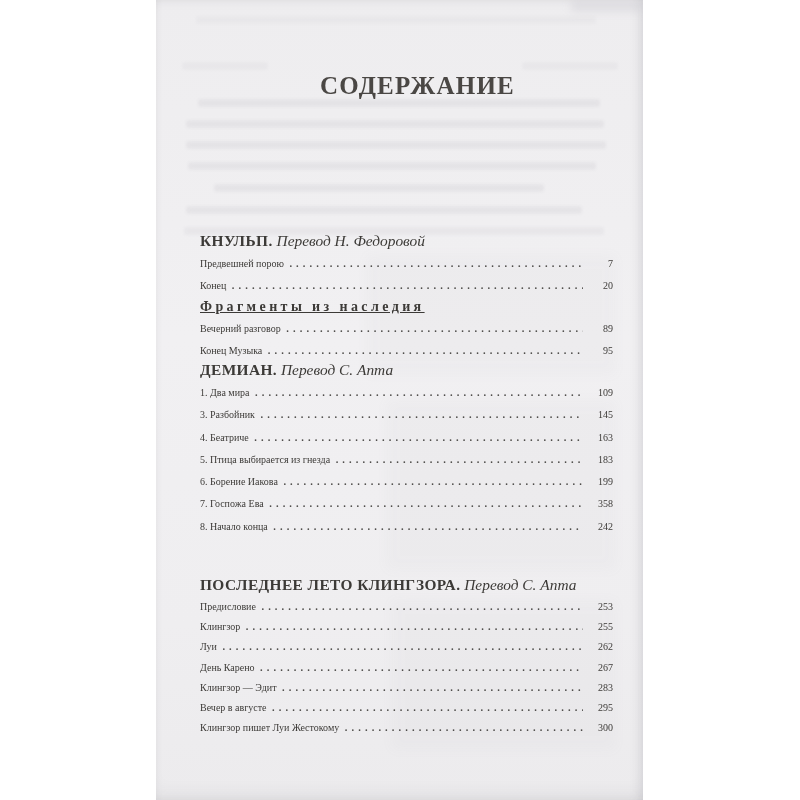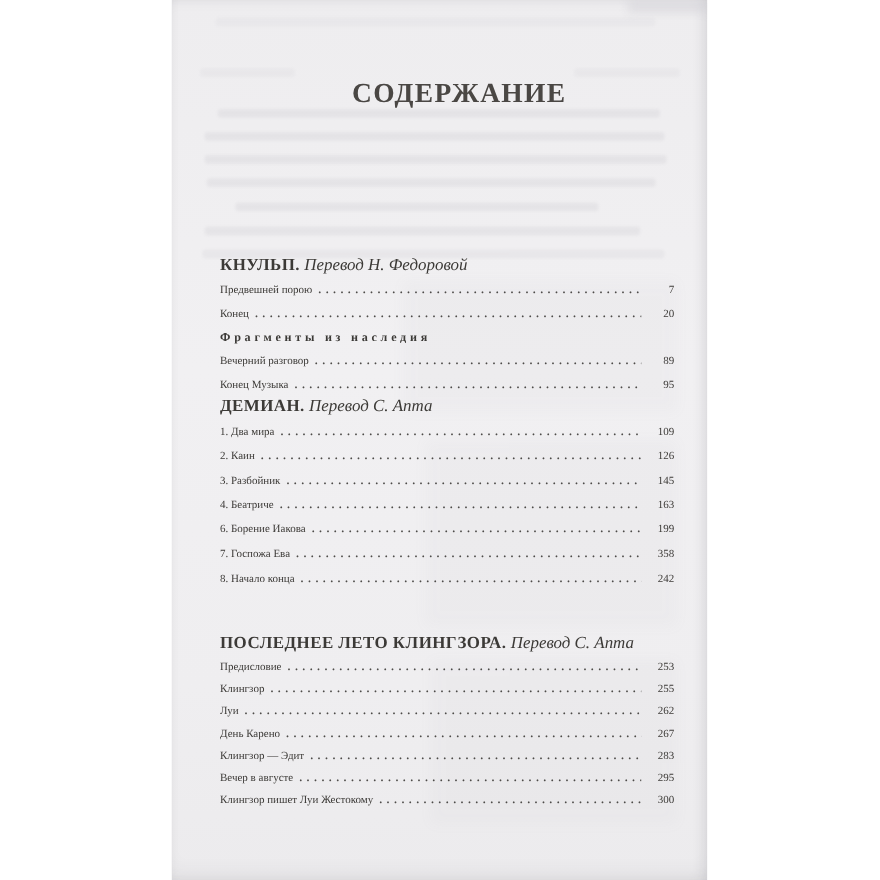--- a/index.html
+++ b/index.html
@@ -65,22 +65,22 @@
   .section-3 .row{line-height:19.2px;}
   .row .lbl{white-space:nowrap;}
   .row .dots{flex:1;overflow:hidden;white-space:nowrap;margin:0 2px 0 5px;}
   .row .dots::after{
     content:"..................................................................................................";
     letter-spacing:3.1px;font-size:14.5px;opacity:.9;
   }
   .row .pg{min-width:28px;text-align:right;white-space:nowrap;}
 
   .spaced{
-    font-weight:bold;font-size:11px;line-height:20.3px;
-    letter-spacing:3.4px;white-space:nowrap;
+    font-weight:bold;font-size:14px;line-height:20.3px;
+    letter-spacing:3.4px;white-space:nowrap;text-decoration:underline;
   }
 </style>
 </head>
 <body>
 
 <div class="stage">
   <div class="page">
     <div class="bl b1"></div>
     <div class="bl b2"></div>
     <div class="bl b3"></div>
@@ -123,33 +123,33 @@
           </div>
         </section>
         <section class="toc-section section-2">
           <div class="sec-head"><span class="name">ДЕМИАН.</span> <span class="trans">Перевод С. Апта</span></div>
           <div class="row">
             <span class="lbl">1. Два мира</span>
             <span class="dots"></span>
             <span class="pg">109</span>
           </div>
           <div class="row">
-            <span class="lbl">2. Каин</span>
-            <span class="dots"></span>
-            <span class="pg">126</span>
-          </div>
-          <div class="row">
             <span class="lbl">3. Разбойник</span>
             <span class="dots"></span>
             <span class="pg">145</span>
           </div>
           <div class="row">
             <span class="lbl">4. Беатриче</span>
             <span class="dots"></span>
             <span class="pg">163</span>
+          </div>
+          <div class="row">
+            <span class="lbl">5. Птица выбирается из гнезда</span>
+            <span class="dots"></span>
+            <span class="pg">183</span>
           </div>
           <div class="row">
             <span class="lbl">6. Борение Иакова</span>
             <span class="dots"></span>
             <span class="pg">199</span>
           </div>
           <div class="row">
             <span class="lbl">7. Госпожа Ева</span>
             <span class="dots"></span>
             <span class="pg">358</span>

